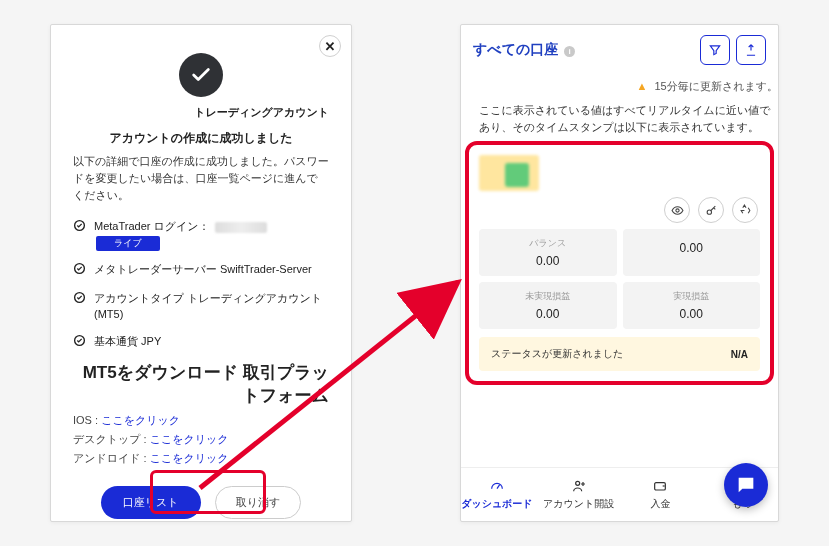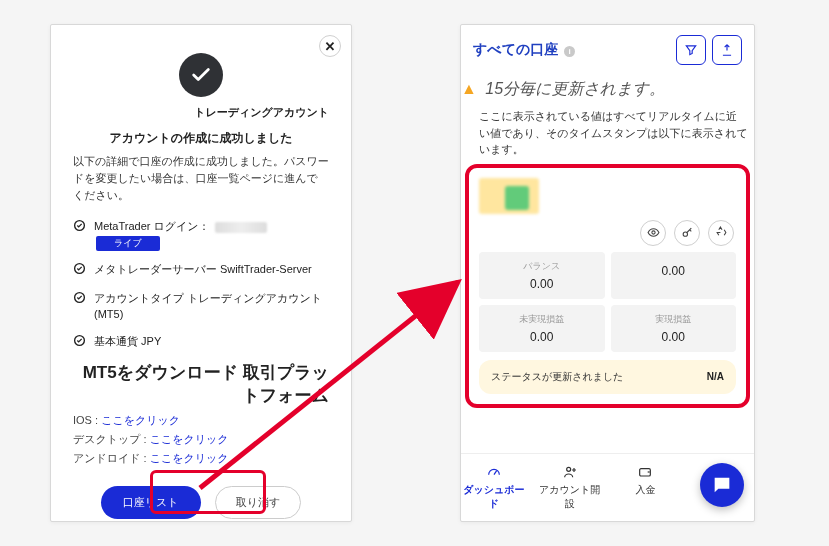--- a/index.html
+++ b/index.html
@@ -130,21 +130,21 @@
     left: 99px; bottom: 7px;
     width: 116px; height: 44px;
     border: 3px solid #e4002b;
     border-radius: 6px;
     pointer-events: none;
   }
   
   .right-panel {
     position: absolute;
     left: 460px; top: 24px;
-    width: 295px; height: 498px;
+    width: 319px; height: 498px;
     background: #fff;
     border: 1px solid #d8d8d8;
     border-radius: 2px;
     display: flex; flex-direction: column;
     box-shadow: 0 1px 4px rgba(0,0,0,.05);
   }
   .rp-header {
     display: flex; align-items: center; justify-content: space-between;
     padding: 10px 12px;
   }
@@ -160,23 +160,22 @@
   .sq-btn {
     width: 30px; height: 30px;
     border: 1px solid #1a2bd6;
     border-radius: 6px;
     background:#fff;
     display:flex;align-items:center;justify-content:center;
     cursor:pointer;
   }
   .sq-btn svg { width:14px; height:14px; stroke:#1a2bd6; fill:none; stroke-width:2; }
   .warn-line {
-    text-align:left; font-size:16px; color:#555;
+    text-align:right; font-size:11px; color:#555;
     padding: 4px 0;
-    font-style: italic;
   }
   .warn-line .warn-ico { color:#f5a623; margin-right:4px; }
   .rp-note {
     font-size: 11px; line-height:1.5; color:#333;
     padding: 4px 6px 8px 18px;
   }
   .account-card {
     margin: 4px 10px;
     position: relative;
   }
@@ -214,21 +213,21 @@
     padding: 0 8px;
   }
   .stat {
     background:#f3f3f3; border-radius:4px; padding:8px 10px;text-align:center;
   }
   .stat-label { font-size:9px; color:#999; margin-bottom:4px;}
   .stat-val { font-size:12px; color:#222;}
   .status-row {
     margin: 8px;
     background:#fff7e0;
-    border-radius:12px;
+    border-radius:4px;
     padding: 10px 12px;
     font-size:10px; color:#333;
     display:flex; justify-content:space-between; align-items:center;
   }
   .status-row .na { font-weight:700; color:#222; margin-left:10px;}
   .bottom-nav {
     margin-top:auto;
     border-top:1px solid #eee;
     display:flex;
     padding:6px 0;

